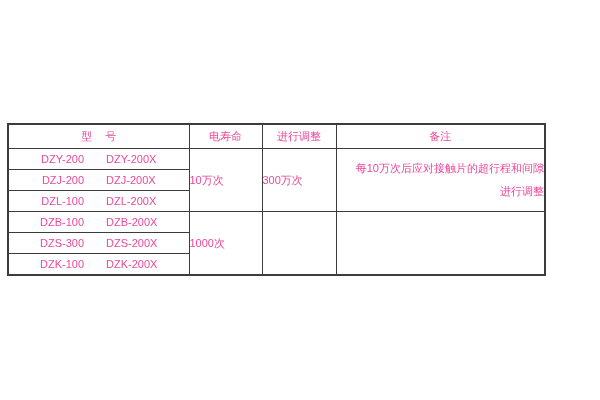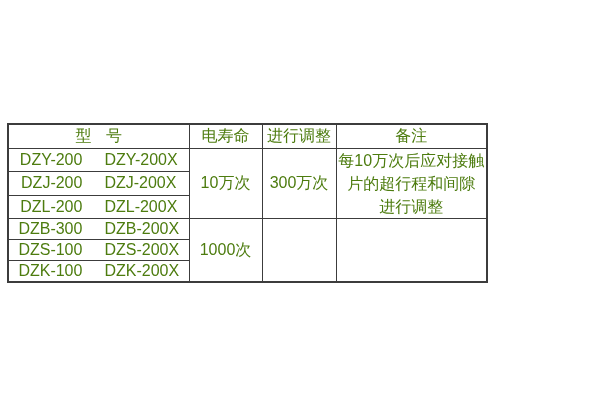--- a/index.html
+++ b/index.html
@@ -11,25 +11,25 @@
     height: 400px;
     position: relative;
     background: #ffffff;
     font-family: "Liberation Sans", "DejaVu Sans", sans-serif;
     color: #262626;
   }
   .spec-table {
     position: absolute;
     left: 7px;
     top: 123px;
-    width: 481px;
+    width: 539px;
     border-collapse: collapse;
     table-layout: fixed;
-    font-size: 16px;
-    color: #4d7c0f;
+    font-size: 11px;
+    color: #ec4899;
     border: 2px solid #3c3c3c;
   }
   .spec-table th,
   .spec-table td {
     border: 1px solid #3c3c3c;
     padding: 0;
     background: #ffffff;
     font-weight: normal;
   }
   .col-model     { width: 181px; }
@@ -48,26 +48,26 @@
   .body-row td.model-cell {
     height: 20px;
     text-align: center;
     vertical-align: middle;
   }
   .model-pair {
     display: inline-flex;
     gap: 22px;
   }
   .life-cell {
-    text-align: center;
+    text-align: left;
     vertical-align: middle;
   }
   .remarks-cell {
     vertical-align: middle;
-    text-align: center;
+    text-align: right;
     padding-left: 21px;
   }
   .remarks-cell .remark-line {
     line-height: 23px;
   }
 </style>
 </head>
 <body>
 
 <table class="spec-table">
@@ -106,42 +106,42 @@
       <span class="model-pair">
         <span>DZJ-200</span>
         <span>DZJ-200X</span>
       </span>
     </td>
   </tr>
 
   <tr class="body-row">
     <td class="model-cell">
       <span class="model-pair">
-        <span>DZL-200</span>
+        <span>DZL-100</span>
         <span>DZL-200X</span>
       </span>
     </td>
   </tr>
 
   <tr class="body-row">
     <td class="model-cell">
       <span class="model-pair">
-        <span>DZB-300</span>
+        <span>DZB-100</span>
         <span>DZB-200X</span>
       </span>
     </td>
     <td class="life-cell" rowspan="3">1000次</td>
     <td class="life-cell" rowspan="3"></td>
     <td class="remarks-cell" rowspan="3"></td>
   </tr>
 
   <tr class="body-row">
     <td class="model-cell">
       <span class="model-pair">
-        <span>DZS-100</span>
+        <span>DZS-300</span>
         <span>DZS-200X</span>
       </span>
     </td>
   </tr>
 
   <tr class="body-row">
     <td class="model-cell">
       <span class="model-pair">
         <span>DZK-100</span>
         <span>DZK-200X</span>

